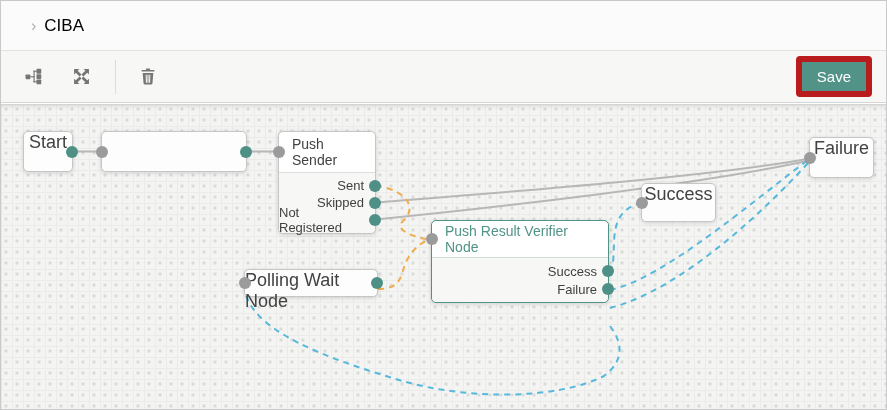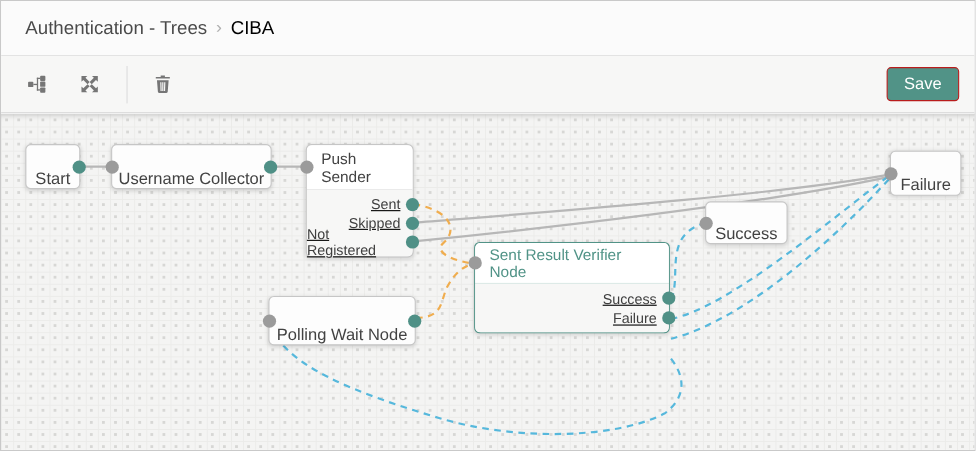--- a/index.html
+++ b/index.html
@@ -16,21 +16,21 @@
   .crumb-sep { color:#b0b0b0; margin:0 8px; font-size:16px; }
   .crumb-current { color:#000000; }
 
   
   .toolbar { height:52px; background:#f7f7f6; border-bottom:1px solid #d6d6d6;
              display:flex; align-items:center; padding:0 14px; }
   .tool-btn { width:36px; height:36px; display:flex; align-items:center;
               justify-content:center; cursor:pointer; margin-right:12px; border-radius:3px; }
   .tool-btn svg { fill:#767676; stroke:#767676; }
   .tb-divider { width:1px; height:34px; background:#dcdcdc; margin:0 14px 0 4px; }
-  .save-btn { margin-left:auto; background:#519387; border:1px solid #b91c1c;
+  .save-btn { margin-left:auto; background:#519387; border:6px solid #b91c1c;
               color:#fff; font-size:15px; padding:6px 15px; border-radius:4px;
               cursor:pointer; font-family:"Liberation Sans", sans-serif; }
 
   
   .canvas { position:absolute; left:0; top:103px; right:0; bottom:0;
             background-color:#f4f4f3;
             background-image:
               radial-gradient(circle, #d7d7d5 1.3px, transparent 1.6px),
               linear-gradient(90deg, #ebebe9 1px, transparent 1px),
               linear-gradient(180deg, #ebebe9 1px, transparent 1px);
@@ -43,50 +43,49 @@
            pointer-events:none; z-index:1; }
   .conn { fill:none; stroke-width:2; pointer-events:stroke; cursor:pointer; }
   .conn-gray   { stroke:#b7b7b7; }
   .conn-orange { stroke:#f0ad4e; stroke-dasharray:6 5; }
   .conn-blue   { stroke:#56b8dc; stroke-dasharray:6 5; }
 
   
   .node { position:absolute; background:#fdfdfd; border:1px solid #c6c6c6;
           border-radius:5px; box-shadow:0 1px 4px rgba(0,0,0,0.15);
           z-index:2; cursor:move; }
-  .node-simple { display:flex; align-items:flex-end; justify-content:center;
-                 font-size:15px; color:#424242; }
+  .node-simple { display:flex; align-items:flex-start; justify-content:center;
+                 font-size:18px; color:#424242; }
   .dot { position:absolute; width:12px; height:12px; border-radius:50%; cursor:crosshair; }
   .in-dot  { left:-6px; top:50%; margin-top:-6px; background:#9b9b9b; }
   .out-dot { right:-6px; top:50%; margin-top:-6px; background:#4f9086; }
 
   .node-multi .header-row { position:relative; display:flex; align-items:center;
           padding:0 13px; font-size:14px; color:#424242; background:#fff;
           border-bottom:1px solid #ddd; border-radius:5px 5px 0 0; }
-  .node-multi .outputs { background:#f7f7f6; border-radius:0 0 5px 5px;text-decoration:underline; }
+  .node-multi .outputs { background:#f7f7f6; border-radius:0 0 5px 5px; }
   .output-row { position:relative; display:flex; align-items:center;
           justify-content:flex-end; padding-right:11px; font-size:13px; color:#3f3f3f; }
 
   #node-push-sender .header-row { height:41px; }
   #node-push-sender .outputs { padding:4px 0 5px; }
   #node-push-sender .output-row { height:17px; }
 
   .node-selected { border-color:#519387; }
   .node-selected .header-row { color:#519387; border-bottom-color:#c9ded9; }
   #node-verifier .header-row { height:37px; }
   #node-verifier .outputs { padding:4px 0; }
   #node-verifier .output-row { height:18px; }
 </style>
 </head>
 <body>
 
 <div class="app">
 
   <div class="header">
-    <span class="crumb-section">Authentication - Trees</span>
     <span class="crumb-sep">›</span>
     <span class="crumb-current">CIBA</span>
   </div>
 
   <div class="toolbar">
     <div class="tool-btn">
       <svg width="17" height="17" viewBox="0 0 16 16" stroke-width="0">
         <rect x="0.5" y="6" width="4.5" height="4.5" rx="0.8"></rect>
         <rect x="5" y="7.7" width="4" height="1.1"></rect>
         <rect x="8" y="2.5" width="1.1" height="11"></rect>
@@ -131,21 +130,20 @@
     <path class="conn conn-blue" d="M 609 325 C 623 343 622 361 603 375 C 558 398 468 400 398 379 C 328 358 252 331 244 290"></path>
   </svg>
 
   <div class="node node-simple" id="node-start" style="left:22px; top:130px; width:50px; height:41px;">
     <span>Start</span>
     <span class="dot out-dot"></span>
   </div>
 
   <div class="node node-simple" id="node-username-collector" style="left:100px; top:130px; width:146px; height:41px;">
     <span class="dot in-dot"></span>
-    <span>Username Collector</span>
     <span class="dot out-dot"></span>
   </div>
 
   <div class="node node-multi" id="node-push-sender" style="left:277px; top:130px; width:98px;">
     <div class="header-row">
       <span class="dot in-dot"></span>
       <span>Push Sender</span>
     </div>
     <div class="outputs">
       <div class="output-row">
@@ -159,35 +157,35 @@
       <div class="output-row">
         <span>Not Registered</span>
         <span class="dot out-dot"></span>
       </div>
     </div>
   </div>
 
   <div class="node node-multi node-selected" id="node-verifier" style="left:430px; top:219px; width:178px;">
     <div class="header-row">
       <span class="dot in-dot"></span>
-      <span>Sent Result Verifier Node</span>
+      <span>Push Result Verifier Node</span>
     </div>
     <div class="outputs">
       <div class="output-row">
         <span>Success</span>
         <span class="dot out-dot"></span>
       </div>
       <div class="output-row">
         <span>Failure</span>
         <span class="dot out-dot"></span>
       </div>
     </div>
   </div>
 
-  <div class="node node-simple" id="node-polling-wait" style="left:243px; top:268px; width:134px; height:45px;">
+  <div class="node node-simple" id="node-polling-wait" style="left:243px; top:268px; width:134px; height:28px;">
     <span class="dot in-dot"></span>
     <span>Polling Wait Node</span>
     <span class="dot out-dot"></span>
   </div>
 
   <div class="node node-simple" id="node-success" style="left:640px; top:182px; width:75px; height:39px;">
     <span class="dot in-dot"></span>
     <span>Success</span>
   </div>
 

